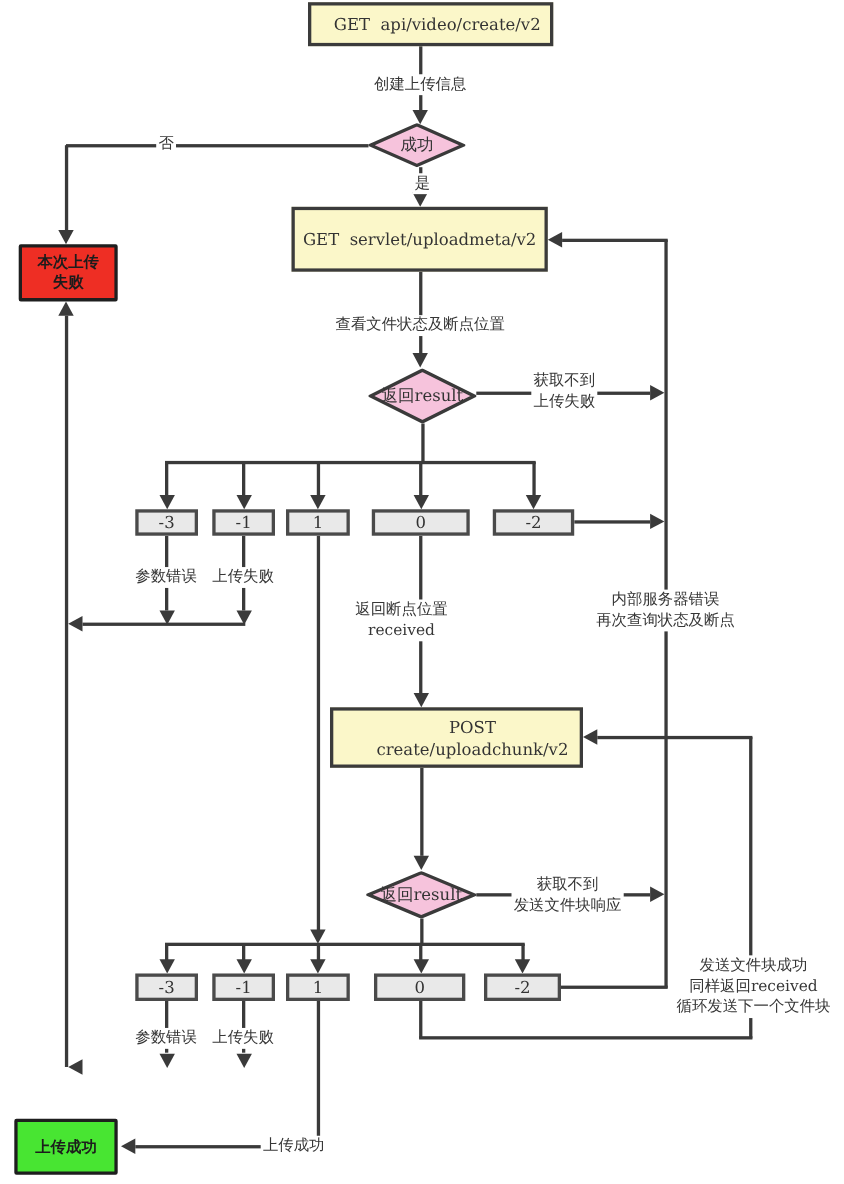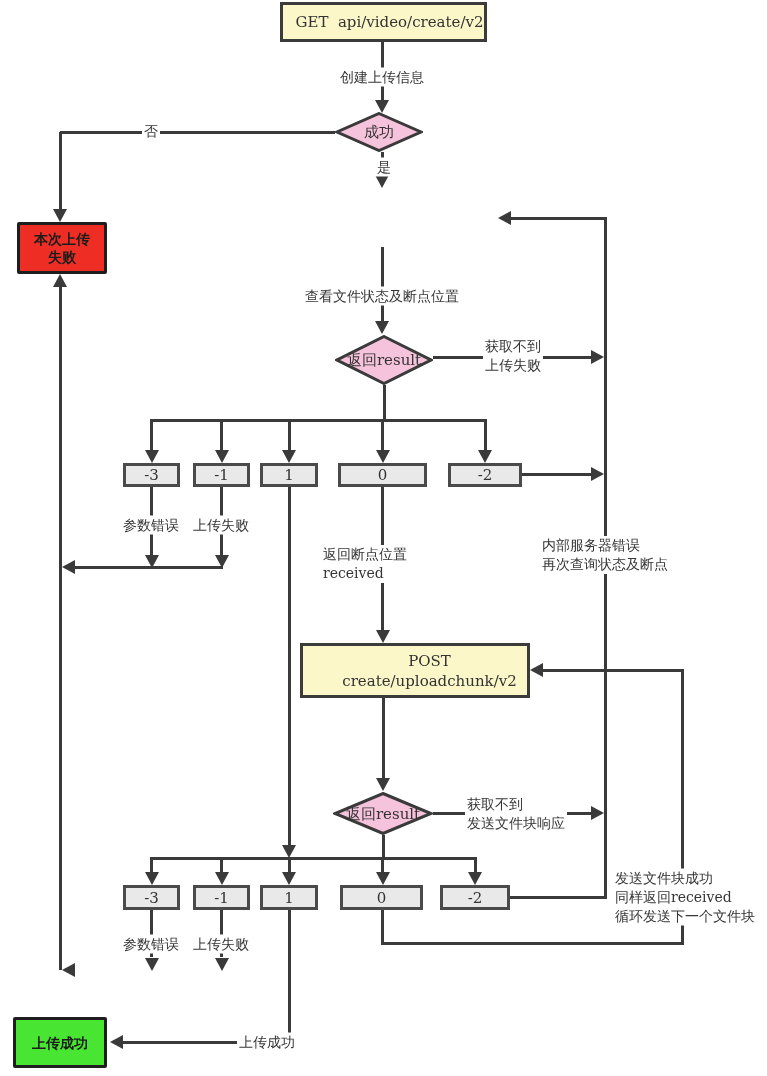--- a/index.html
+++ b/index.html
@@ -16,21 +16,21 @@
         text-align:center;font-size:15px;color:#333;white-space:pre;line-height:20px;}
   .code{background:#e9e9e9;border-color:#4a4a4a;font-size:15px;}
   .pill{border-radius:2px;border-color:#1e1e1e;font-size:14px;font-weight:bold;color:#1c1c1c;line-height:18px;}
   .pill.red{background:#ee2e24;}
   .pill.green{background:#48e532;}
   .dmd{position:absolute;}
   .dmd svg{position:absolute;left:0;top:0;}
   .dmd .dl{position:absolute;left:50%;top:50%;transform:translate(-50%,-50%);
            font-size:15px;color:#333;white-space:nowrap;}
   .lbl{position:absolute;transform:translate(-50%,-50%);background:#fff;padding:0 2px;
-       font-size:14px;color:#363636;white-space:nowrap;line-height:19px;}
+       font-size:14px;color:#363636;white-space:nowrap;text-align:center;line-height:19px;}
 </style>
 </head>
 <body>
 
 <div class="canvas">
 
   <div class="ln" style="left:380.5px;top:42px;width:3px;height:58px;"></div>
   <div class="ln" style="left:380.5px;top:152px;width:3px;height:24px;"></div>
   <div class="ln" style="left:380.5px;top:247px;width:3px;height:75px;"></div>
   <div class="ln" style="left:382.5px;top:385px;width:3px;height:35px;"></div>
@@ -96,24 +96,27 @@
   <div class="ah u" style="left:53px;top:274px;"></div>
   <div class="ah l" style="left:498px;top:211px;"></div>
   <div class="ah l" style="left:530px;top:663px;"></div>
   <div class="ah l" style="left:110px;top:1035px;"></div>
   <div class="ah l" style="left:62px;top:560px;"></div>
   <div class="ah l" style="left:62px;top:963px;"></div>
   <div class="ah r" style="left:591px;top:350px;"></div>
   <div class="ah r" style="left:591px;top:467px;"></div>
   <div class="ah r" style="left:591px;top:806px;"></div>
 
-  <div class="node" style="left:280px;top:2px;width:207px;height:40px;padding-left:12px;">
+  <div class="node" style="left:280px;top:2px;width:223px;height:40px;padding-left:12px;">
     <span>GET  api/video/create/v2</span>
   </div>
 
+  <div class="node" style="left:265px;top:188px;width:233px;height:59px;">
+    <span>GET  servlet/uploadmeta/v2</span>
+  </div>
 
   <div class="node" style="left:300px;top:643px;width:230px;height:55px;padding-left:29px;">
     <span>POST</span>
     <span>create/uploadchunk/v2</span>
   </div>
 
   <div class="node pill red" style="left:17px;top:222px;width:90px;height:52px;">
     <span>本次上传</span>
     <span>失败</span>
   </div>

